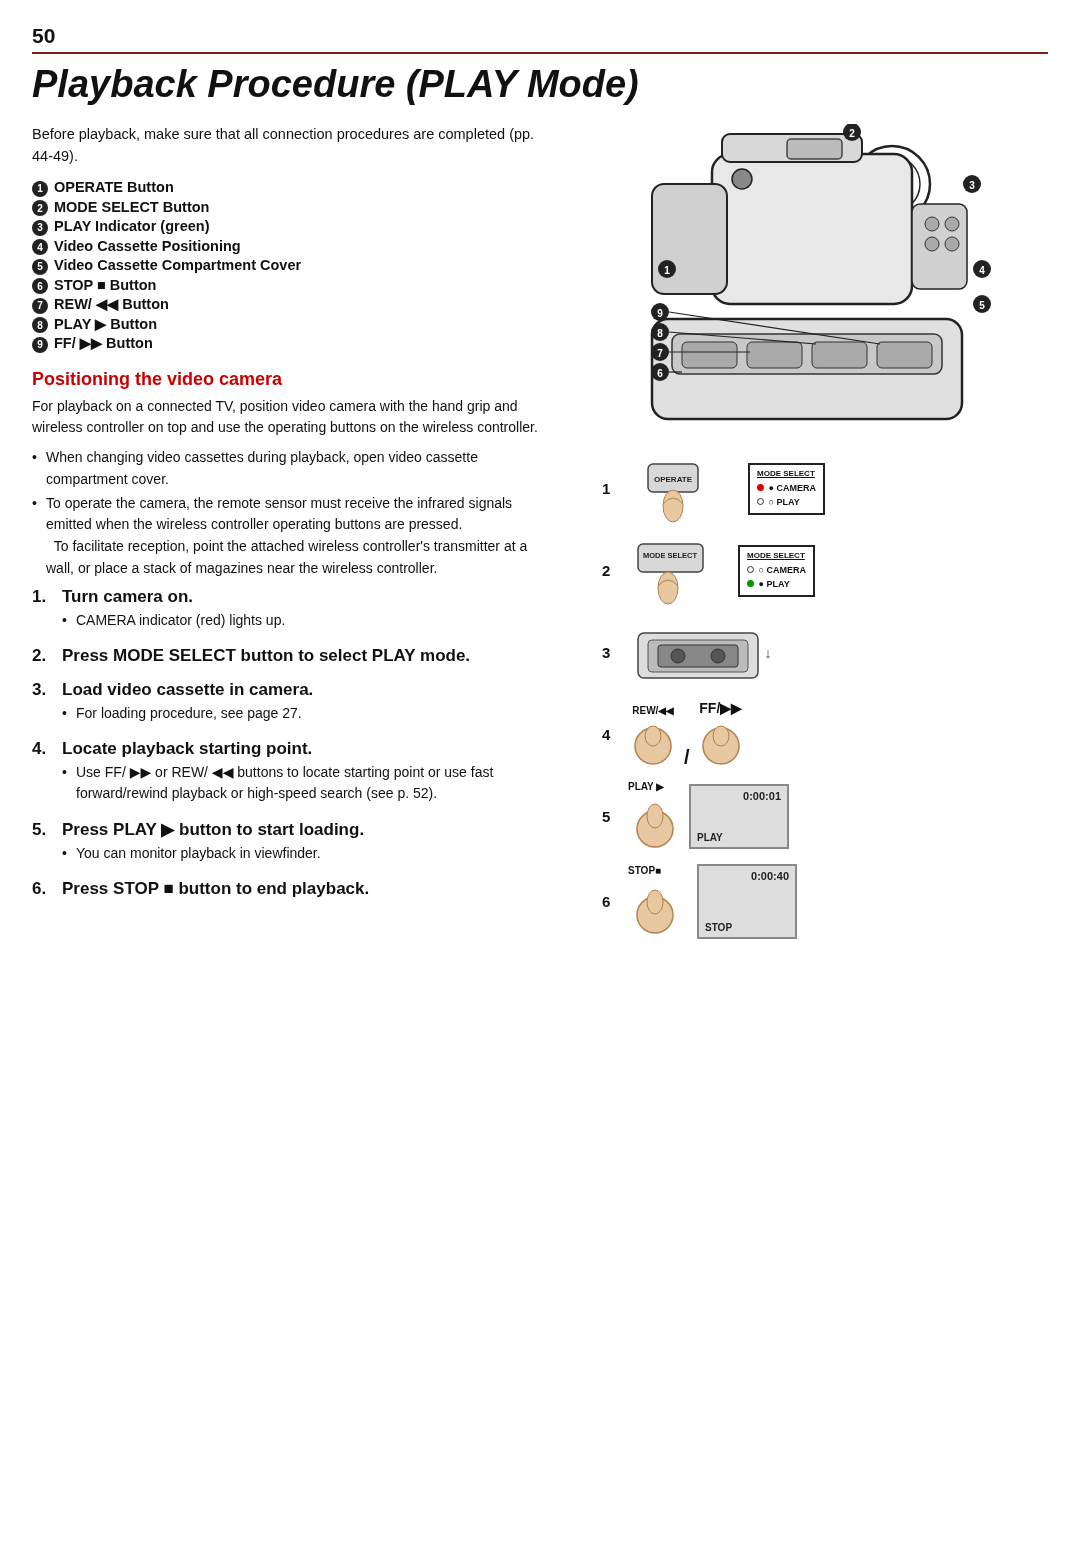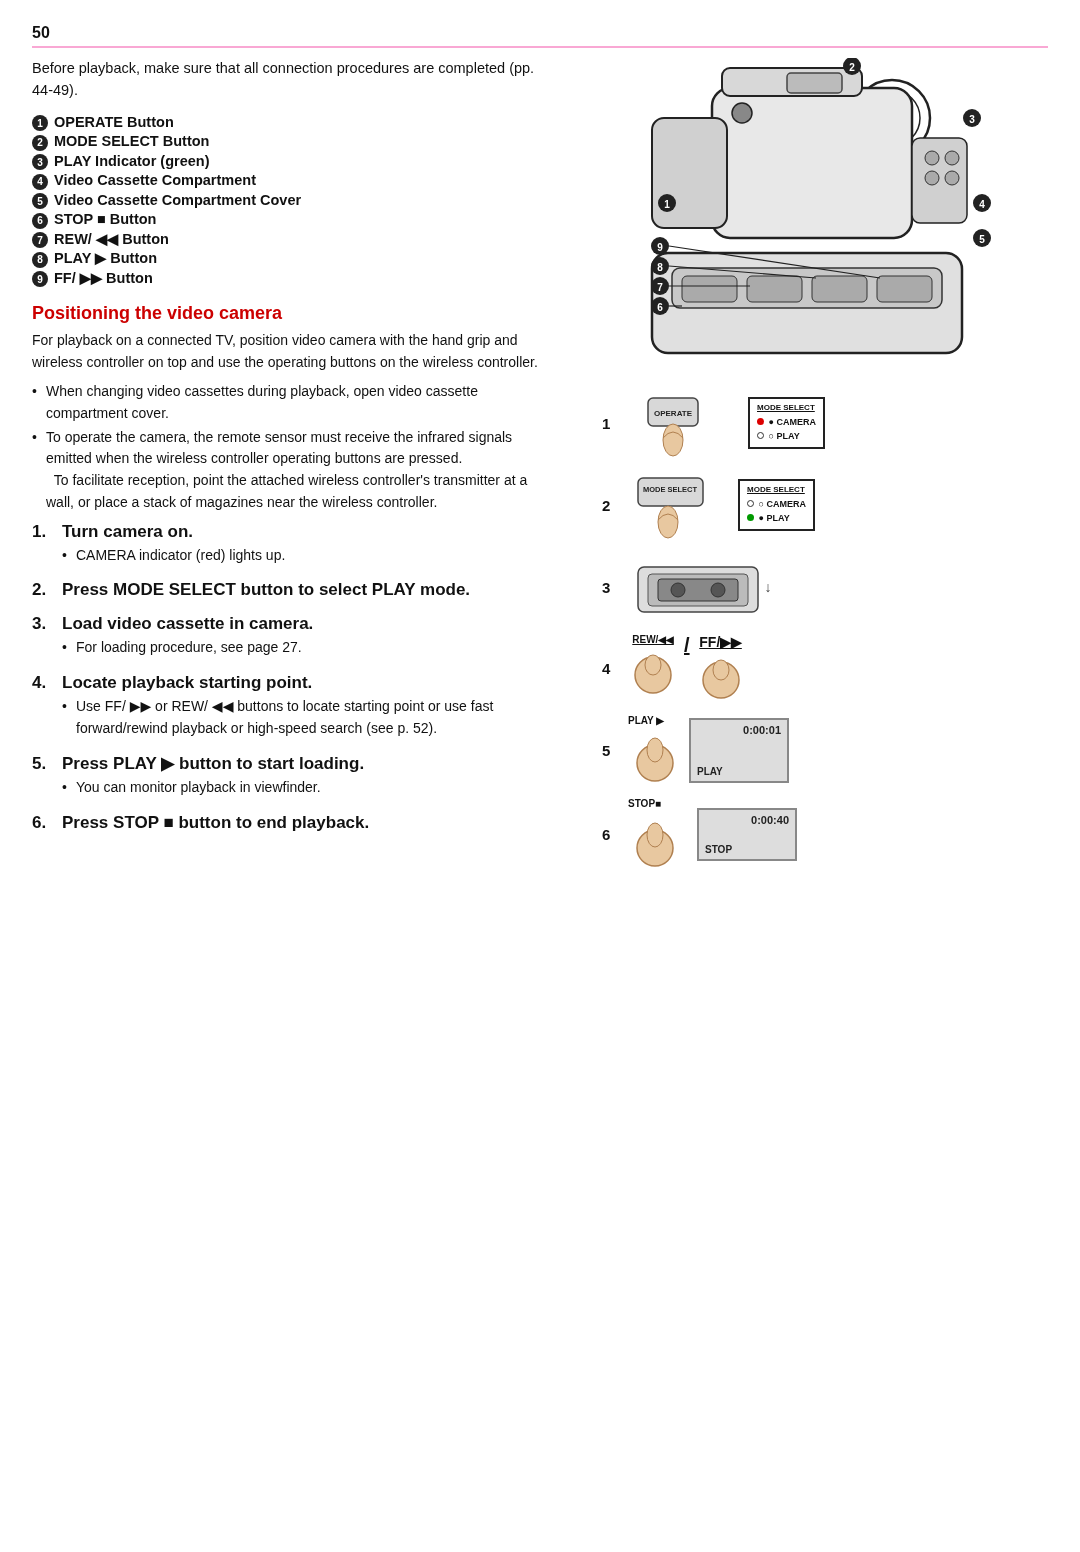--- a/index.html
+++ b/index.html
@@ -9,23 +9,23 @@
       background: #fff;
       font-family: Arial, Helvetica, sans-serif;
       font-size: 15px;
       color: #111;
       padding: 0;
     }
     .page-wrapper {
       padding: 24px 32px 40px 32px;
     }
     .page-number {
-      font-size: 16px;
-      font-weight: bold;
-      border-bottom: 2px solid #f9a8d4;
+      font-size: 21px;
+      font-weight: bold;
+      border-bottom: 2px solid #7f1d1d;
       padding-bottom: 4px;
       margin-bottom: 10px;
       display: block;
     }
     .page-title {
       font-size: 38px;
       font-weight: 900;
       font-style: italic;
       margin-bottom: 18px;
       line-height: 1.1;
@@ -207,20 +207,21 @@
       font-weight: bold;
     }
   </style>
 </head>
 <body>
 
 <div class="page-wrapper">
 
   <span class="page-number">50</span>
 
+  <h1 class="page-title">Playback Procedure (PLAY Mode)</h1>
 
   <div class="two-col">
 
     <div class="left-col">
 
       <p class="intro-text">Before playback, make sure that all connection procedures are completed (pp. 44-49).</p>
 
       <ul class="numbered-list">
         <li>
           <span class="num-circle">1</span>
@@ -229,21 +230,21 @@
         <li>
           <span class="num-circle">2</span>
           <span>MODE SELECT Button</span>
         </li>
         <li>
           <span class="num-circle">3</span>
           <span>PLAY Indicator (green)</span>
         </li>
         <li>
           <span class="num-circle">4</span>
-          <span>Video Cassette Compartment</span>
+          <span>Video Cassette Positioning</span>
         </li>
         <li>
           <span class="num-circle">5</span>
           <span>Video Cassette Compartment Cover</span>
         </li>
         <li>
           <span class="num-circle">6</span>
           <span>STOP ■ Button</span>
         </li>
         <li>
@@ -454,21 +455,21 @@
             <rect x="30" y="27" width="80" height="22" rx="3" fill="#888" stroke="#333" stroke-width="1"></rect>
             <circle cx="50" cy="38" r="7" fill="#555" stroke="#333" stroke-width="1"></circle>
             <circle cx="90" cy="38" r="7" fill="#555" stroke="#333" stroke-width="1"></circle>
 
             <text x="140" y="40" font-size="14" fill="#444" text-anchor="middle">↓</text>
           </svg>
         </div>
 
         <div class="step-diagram-row">
           <span class="step-diag-num">4</span>
-          <div style="display:flex; align-items:flex-start; gap:6px;text-decoration:underline;">
+          <div style="display:flex; align-items:flex-end; gap:6px;">
             <div style="text-align:center;">
               <div style="font-size:10px; font-weight:bold;">REW/◀◀</div>
               <svg width="50" height="50" viewBox="0 0 50 50">
                 <ellipse cx="25" cy="30" rx="18" ry="18" fill="#e8c8a0" stroke="#b08050" stroke-width="1.5"></ellipse>
                 <ellipse cx="25" cy="20" rx="8" ry="10" fill="#e8c8a0" stroke="#b08050" stroke-width="1"></ellipse>
               </svg>
             </div>
             <span style="font-size:20px; font-weight:bold;">/</span>
             <div style="text-align:center;">
               <div style="font-size:14px; font-weight:bold;">FF/▶▶</div>
@@ -500,21 +501,21 @@
         <div class="step-diagram-row">
           <span class="step-diag-num">6</span>
           <div style="display:flex; align-items:center; gap:14px;">
             <div>
               <div style="font-size:10px; font-weight:bold; margin-bottom:4px;">STOP■</div>
               <svg width="55" height="55" viewBox="0 0 55 55">
                 <ellipse cx="27" cy="35" rx="18" ry="18" fill="#e8c8a0" stroke="#b08050" stroke-width="1.5"></ellipse>
                 <ellipse cx="27" cy="22" rx="8" ry="12" fill="#e8c8a0" stroke="#b08050" stroke-width="1"></ellipse>
               </svg>
             </div>
-            <div class="viewfinder-box" style="width:100px; height:53px;">
+            <div class="viewfinder-box" style="width:100px; height:75px;">
               <span class="vf-time" style="align-self:flex-end;">0:00:40</span>
               <span class="vf-label" style="margin-top:auto;">STOP</span>
             </div>
           </div>
         </div>
 
       </div>
 
     </div>
   </div>

